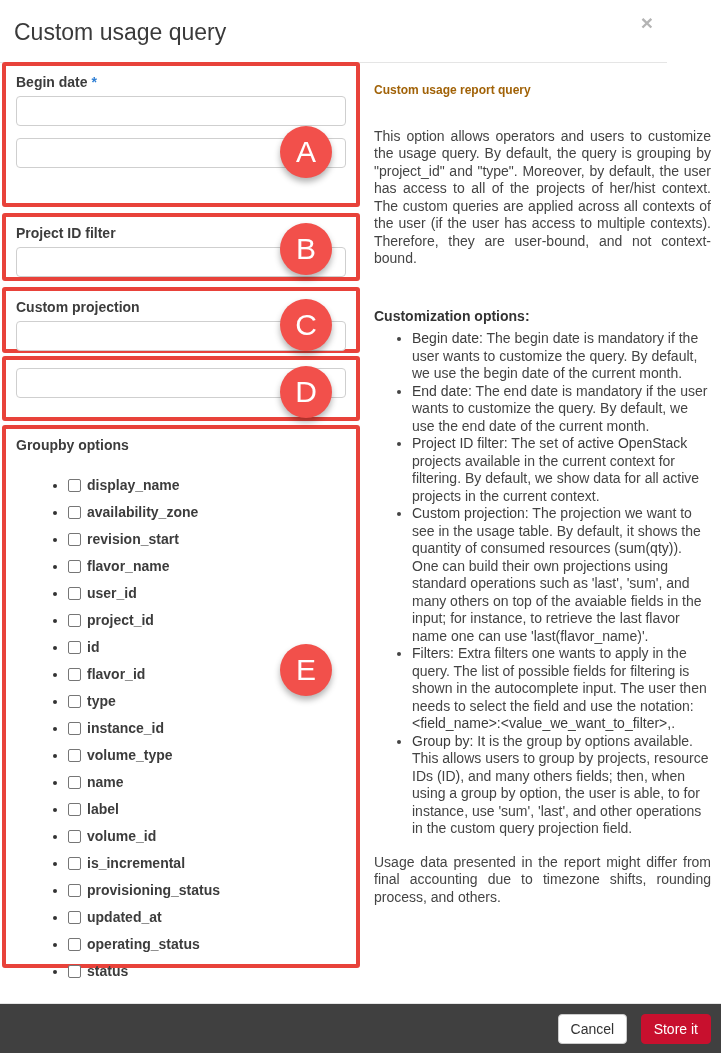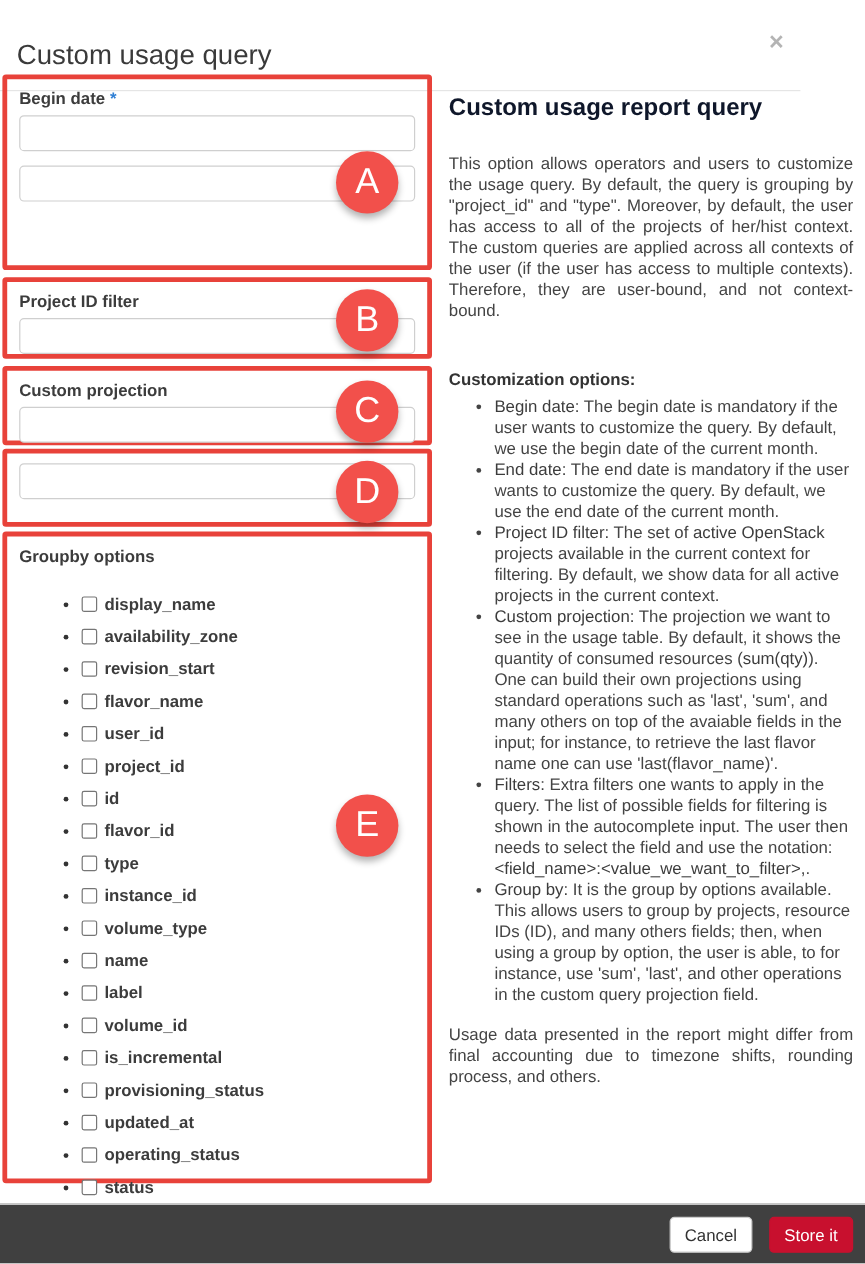--- a/index.html
+++ b/index.html
@@ -1,31 +1,31 @@
 <!DOCTYPE html>
 <html style="--annotation-red: #e8423a; --badge-red: #f2504b; --store-red: #c8102e; --asterisk-blue: #2f7fd4;"><head>
 <meta charset="utf-8">
 <style>
   * { box-sizing: border-box; margin: 0; padding: 0; }
   html, body { width: 721px; height: 1053px; background: #fff;
     font-family: "Liberation Sans", sans-serif; overflow: hidden; position: relative; }
 
   
-  .modal-header { position: absolute; top: 17px; left: 0; width: 667px; height: 59px;
+  .modal-header { position: absolute; top: 4px; left: 0; width: 667px; height: 59px;
     border-bottom: 1px solid #e5e5e5; background: #fff; }
   .modal-title { position: absolute; left: 14px; top: 15px; font-size: 23px;
     font-weight: 400; color: #3a3a3a; }
   .close-x { position: absolute; right: 14px; top: 8px; font-size: 21px; font-weight: 700;
     color: #b4b4b4; cursor: pointer; line-height: 21px; }
 
   
   .form-col { position: absolute; left: 2px; top: 62px; width: 358px; }
   .region { position: relative; border: 4px solid var(--annotation-red, #e8423a);
     border-radius: 3px; padding: 8px 10px; width: 358px; }
-  #region-a { height: 163px; }
+  #region-a { height: 145px; }
   #region-b { height: 68px;  margin-top: 6px; }
   #region-c { height: 66px;  margin-top: 6px; }
   #region-d { height: 65px;  margin-top: 3px; }
   #region-e { height: 543px; margin-top: 4px; }
 
   .f-label { display: block; font-size: 14px; font-weight: 700; color: #3c3c3c;
     margin-bottom: 6px; }
   .req { color: var(--asterisk-blue, #2f7fd4); margin-left: 4px; font-weight: 700; }
   .text-input { display: block; width: 100%; height: 30px; border: 1px solid #cfcfcf;
     border-radius: 4px; background: #fff; outline: none; padding: 0 8px;
@@ -46,21 +46,21 @@
   .groupby-list li { height: 27px; font-size: 14px; color: #3c3c3c; }
   .groupby-list li::marker { color: #333; font-size: 13px; }
   .cbx { appearance: none; -webkit-appearance: none; width: 13px; height: 13px;
     border: 1px solid #767676; border-radius: 2px; background: #fff;
     vertical-align: -2px; margin: 0; }
   .cbx-label { font-weight: 700; color: #3c3c3c; margin-left: 6px; }
 
   
   .help-col { position: absolute; left: 374px; top: 82px; width: 337px;
     color: #444; font-size: 14px; line-height: 17.5px; }
-  .help-heading { font-size: 20px; font-weight: 700; color: #0f172a; margin-bottom: 28px; }
+  .help-heading { font-size: 12px; font-weight: 700; color: #a16207; margin-bottom: 28px; }
   .help-col p.justify { text-align: justify; }
   .options-heading { font-weight: 700; color: #333; margin-top: 40px; margin-bottom: 5px; }
   .help-bullets { list-style: disc; padding-left: 38px; margin: 0; }
   .help-bullets li { margin: 0; }
   .help-bullets li b { font-weight: 400; color: #3c3c3c; }
   .footnote { margin-top: 16px; }
 
   
   .modal-footer { position: absolute; left: 0; top: 1003px; width: 721px; height: 50px;
     border-top: 1px solid #e5e5e5; background: #404040; text-align: right; padding: 10px 10px 0 0; }

